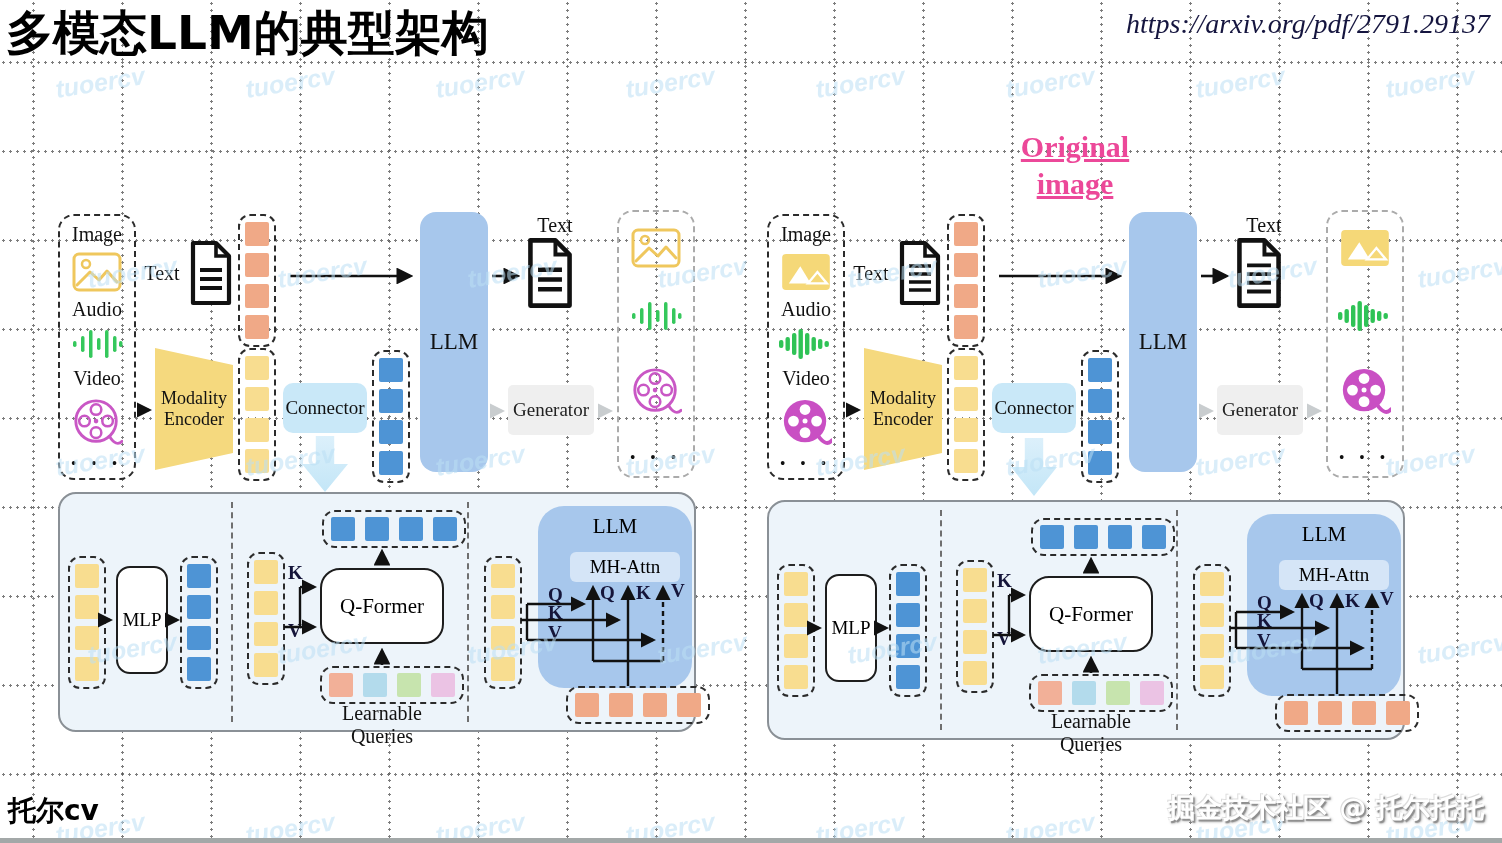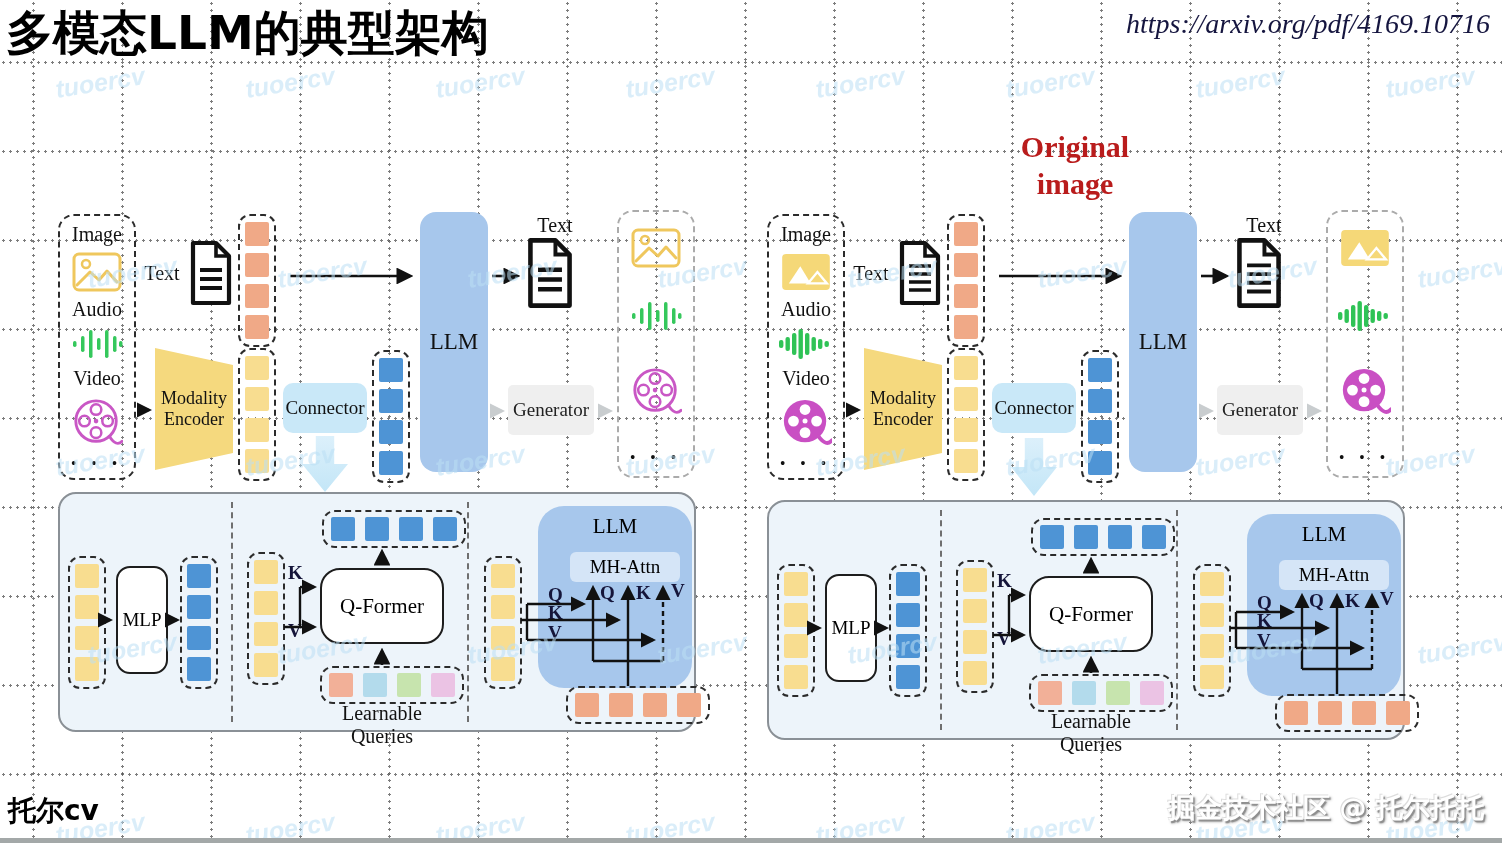--- a/index.html
+++ b/index.html
@@ -93,22 +93,22 @@
     </marker>
     <marker id="ahg" viewBox="0 0 10 10" refX="8" refY="5" markerWidth="7" markerHeight="7" orient="auto-start-reverse">
       <path d="M0 0 L10 5 L0 10 Z" fill="#C9CDCF"></path>
     </marker>
   </defs>
 </svg>
 
 <div class="grid"></div>
 
 <div class="title">多模态LLM的典型架构</div>
-<div class="url">https://arxiv.org/pdf/4169.10716</div>
-<div class="orig" id="origlbl" style="color: #b91c1c;">
+<div class="url">https://arxiv.org/pdf/2791.29137</div>
+<div class="orig" id="origlbl" style="color: #ec4899; text-decoration: underline;">
   <span>Original</span><br>
   <span>image</span>
 </div>
 
 <div class="diagram" id="d1">
 
   <div class="modbox" style="left:0;top:214px;height:266px;">
     <span class="mlabel">Image</span>
     <svg width="50" height="40" viewBox="0 0 50 40">
       <rect x="2" y="2" width="46" height="36" rx="5" fill="none" stroke="#EFC75D" stroke-width="3"></rect>

